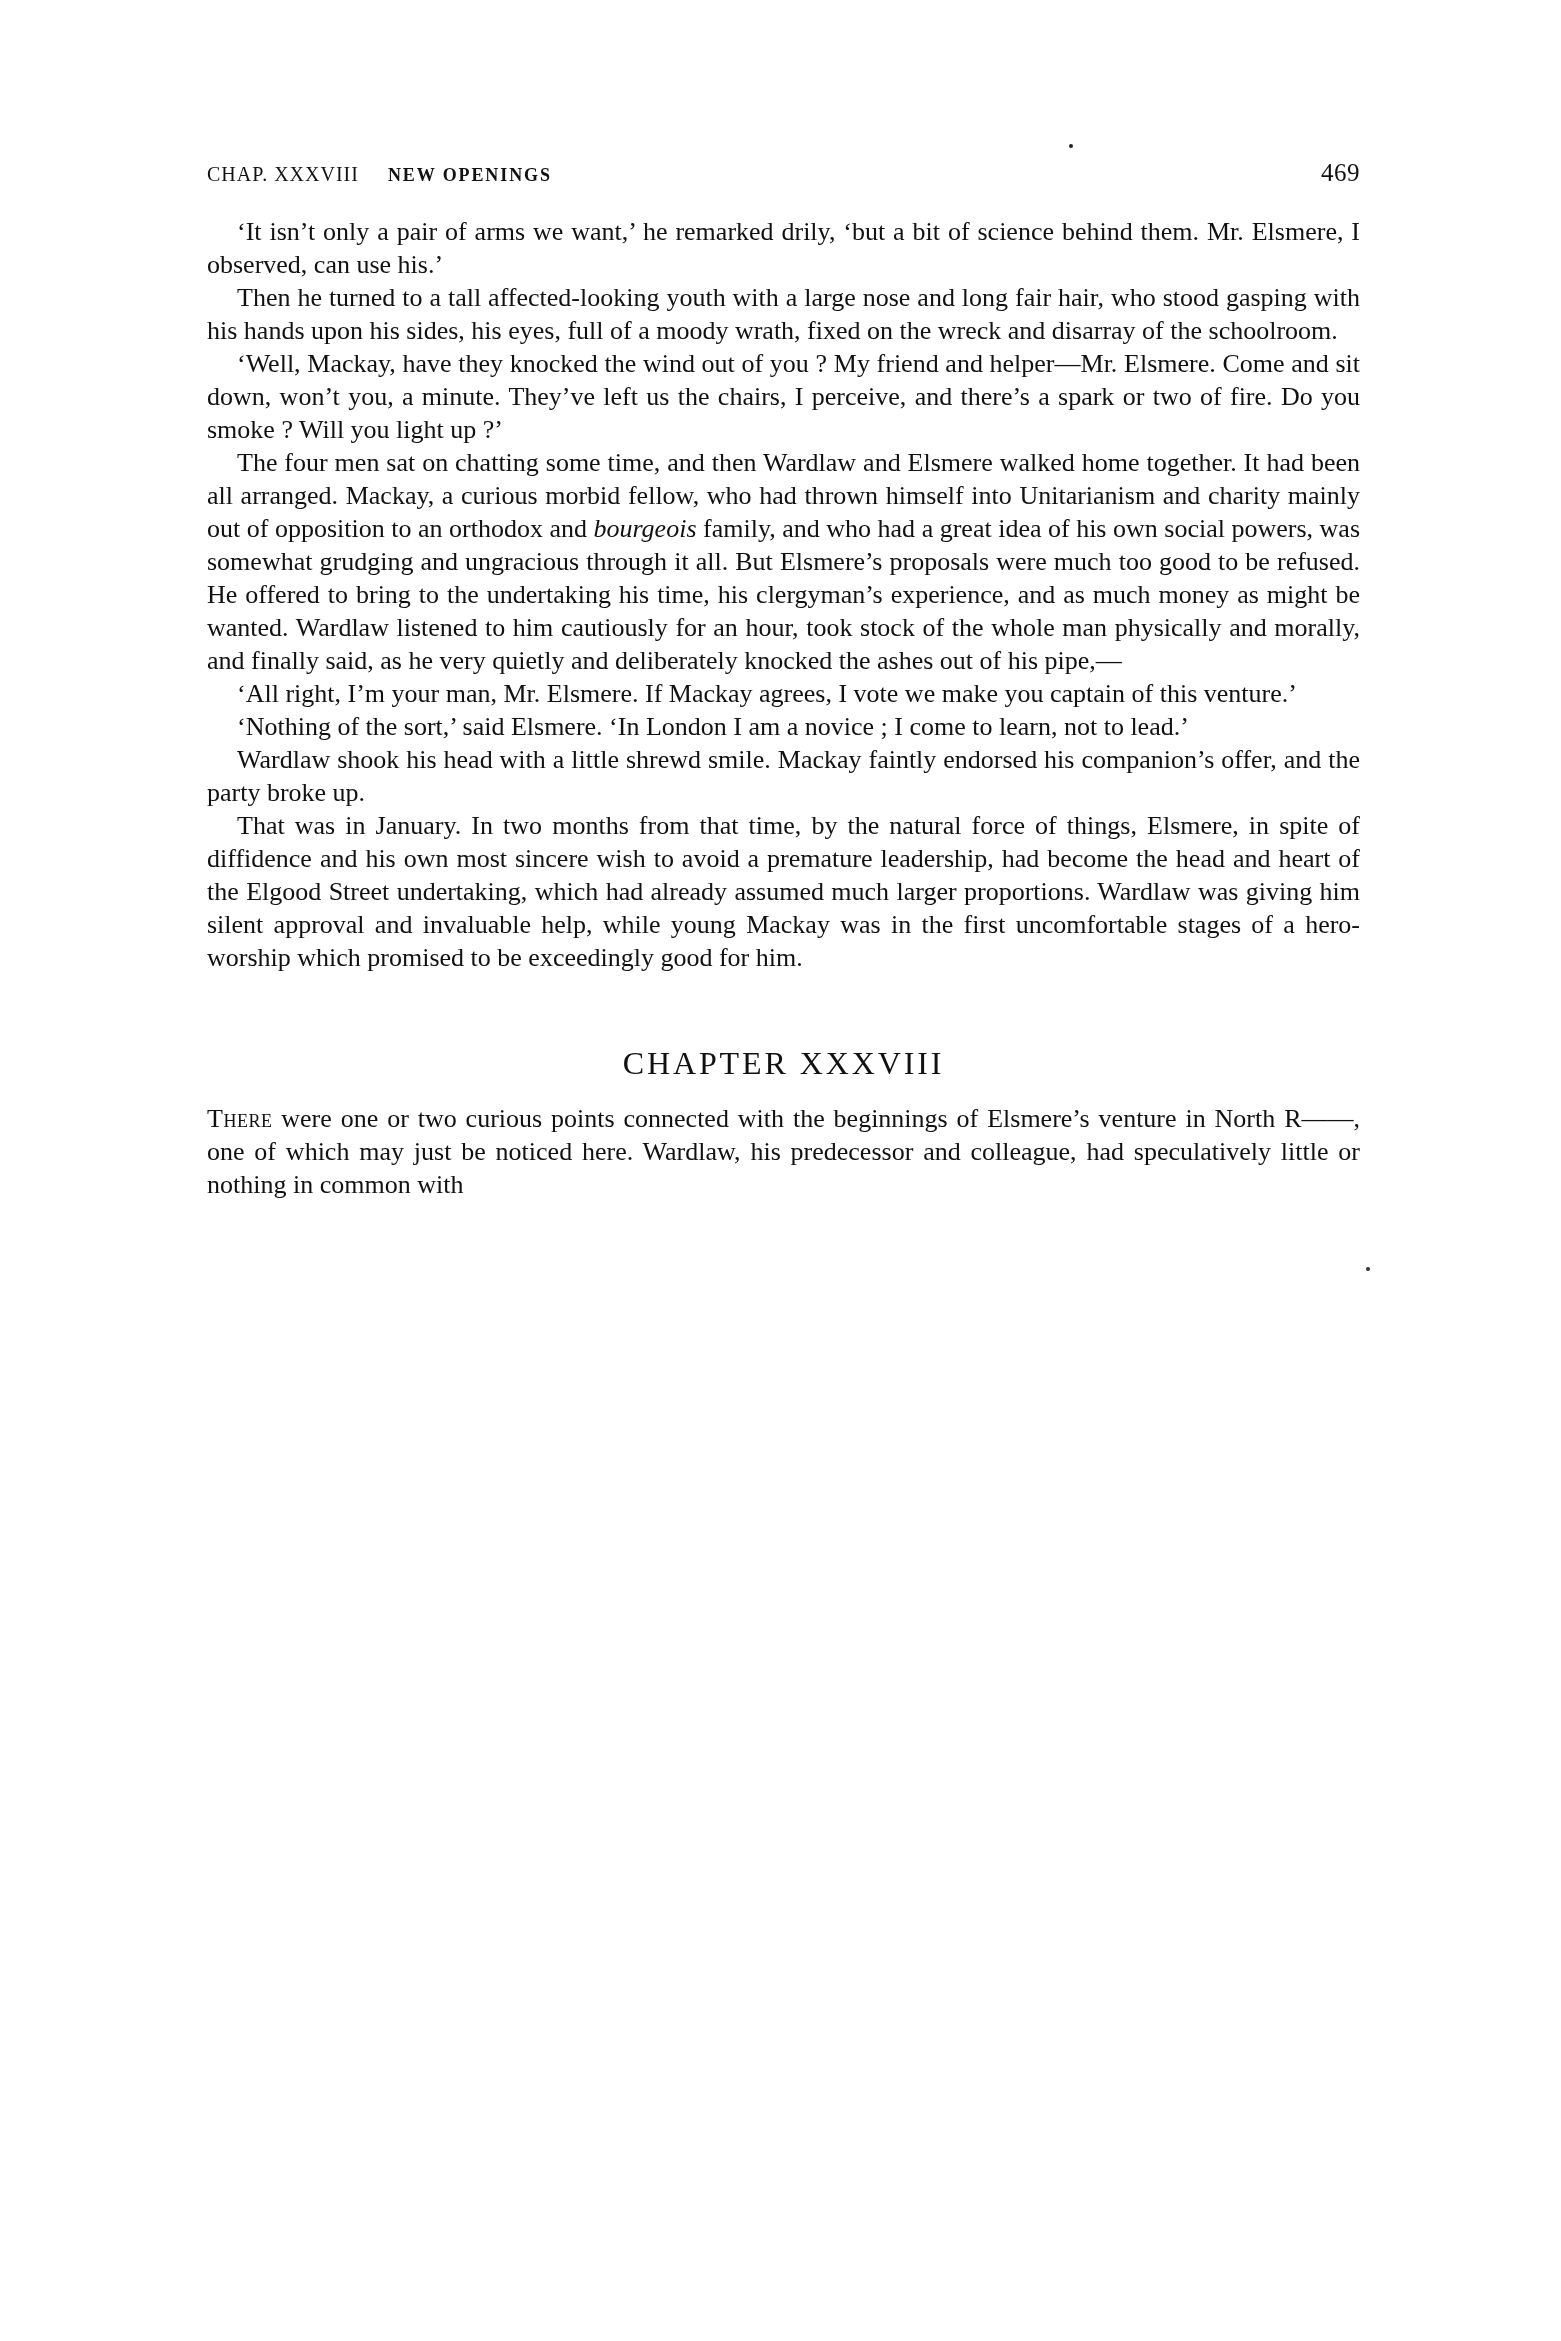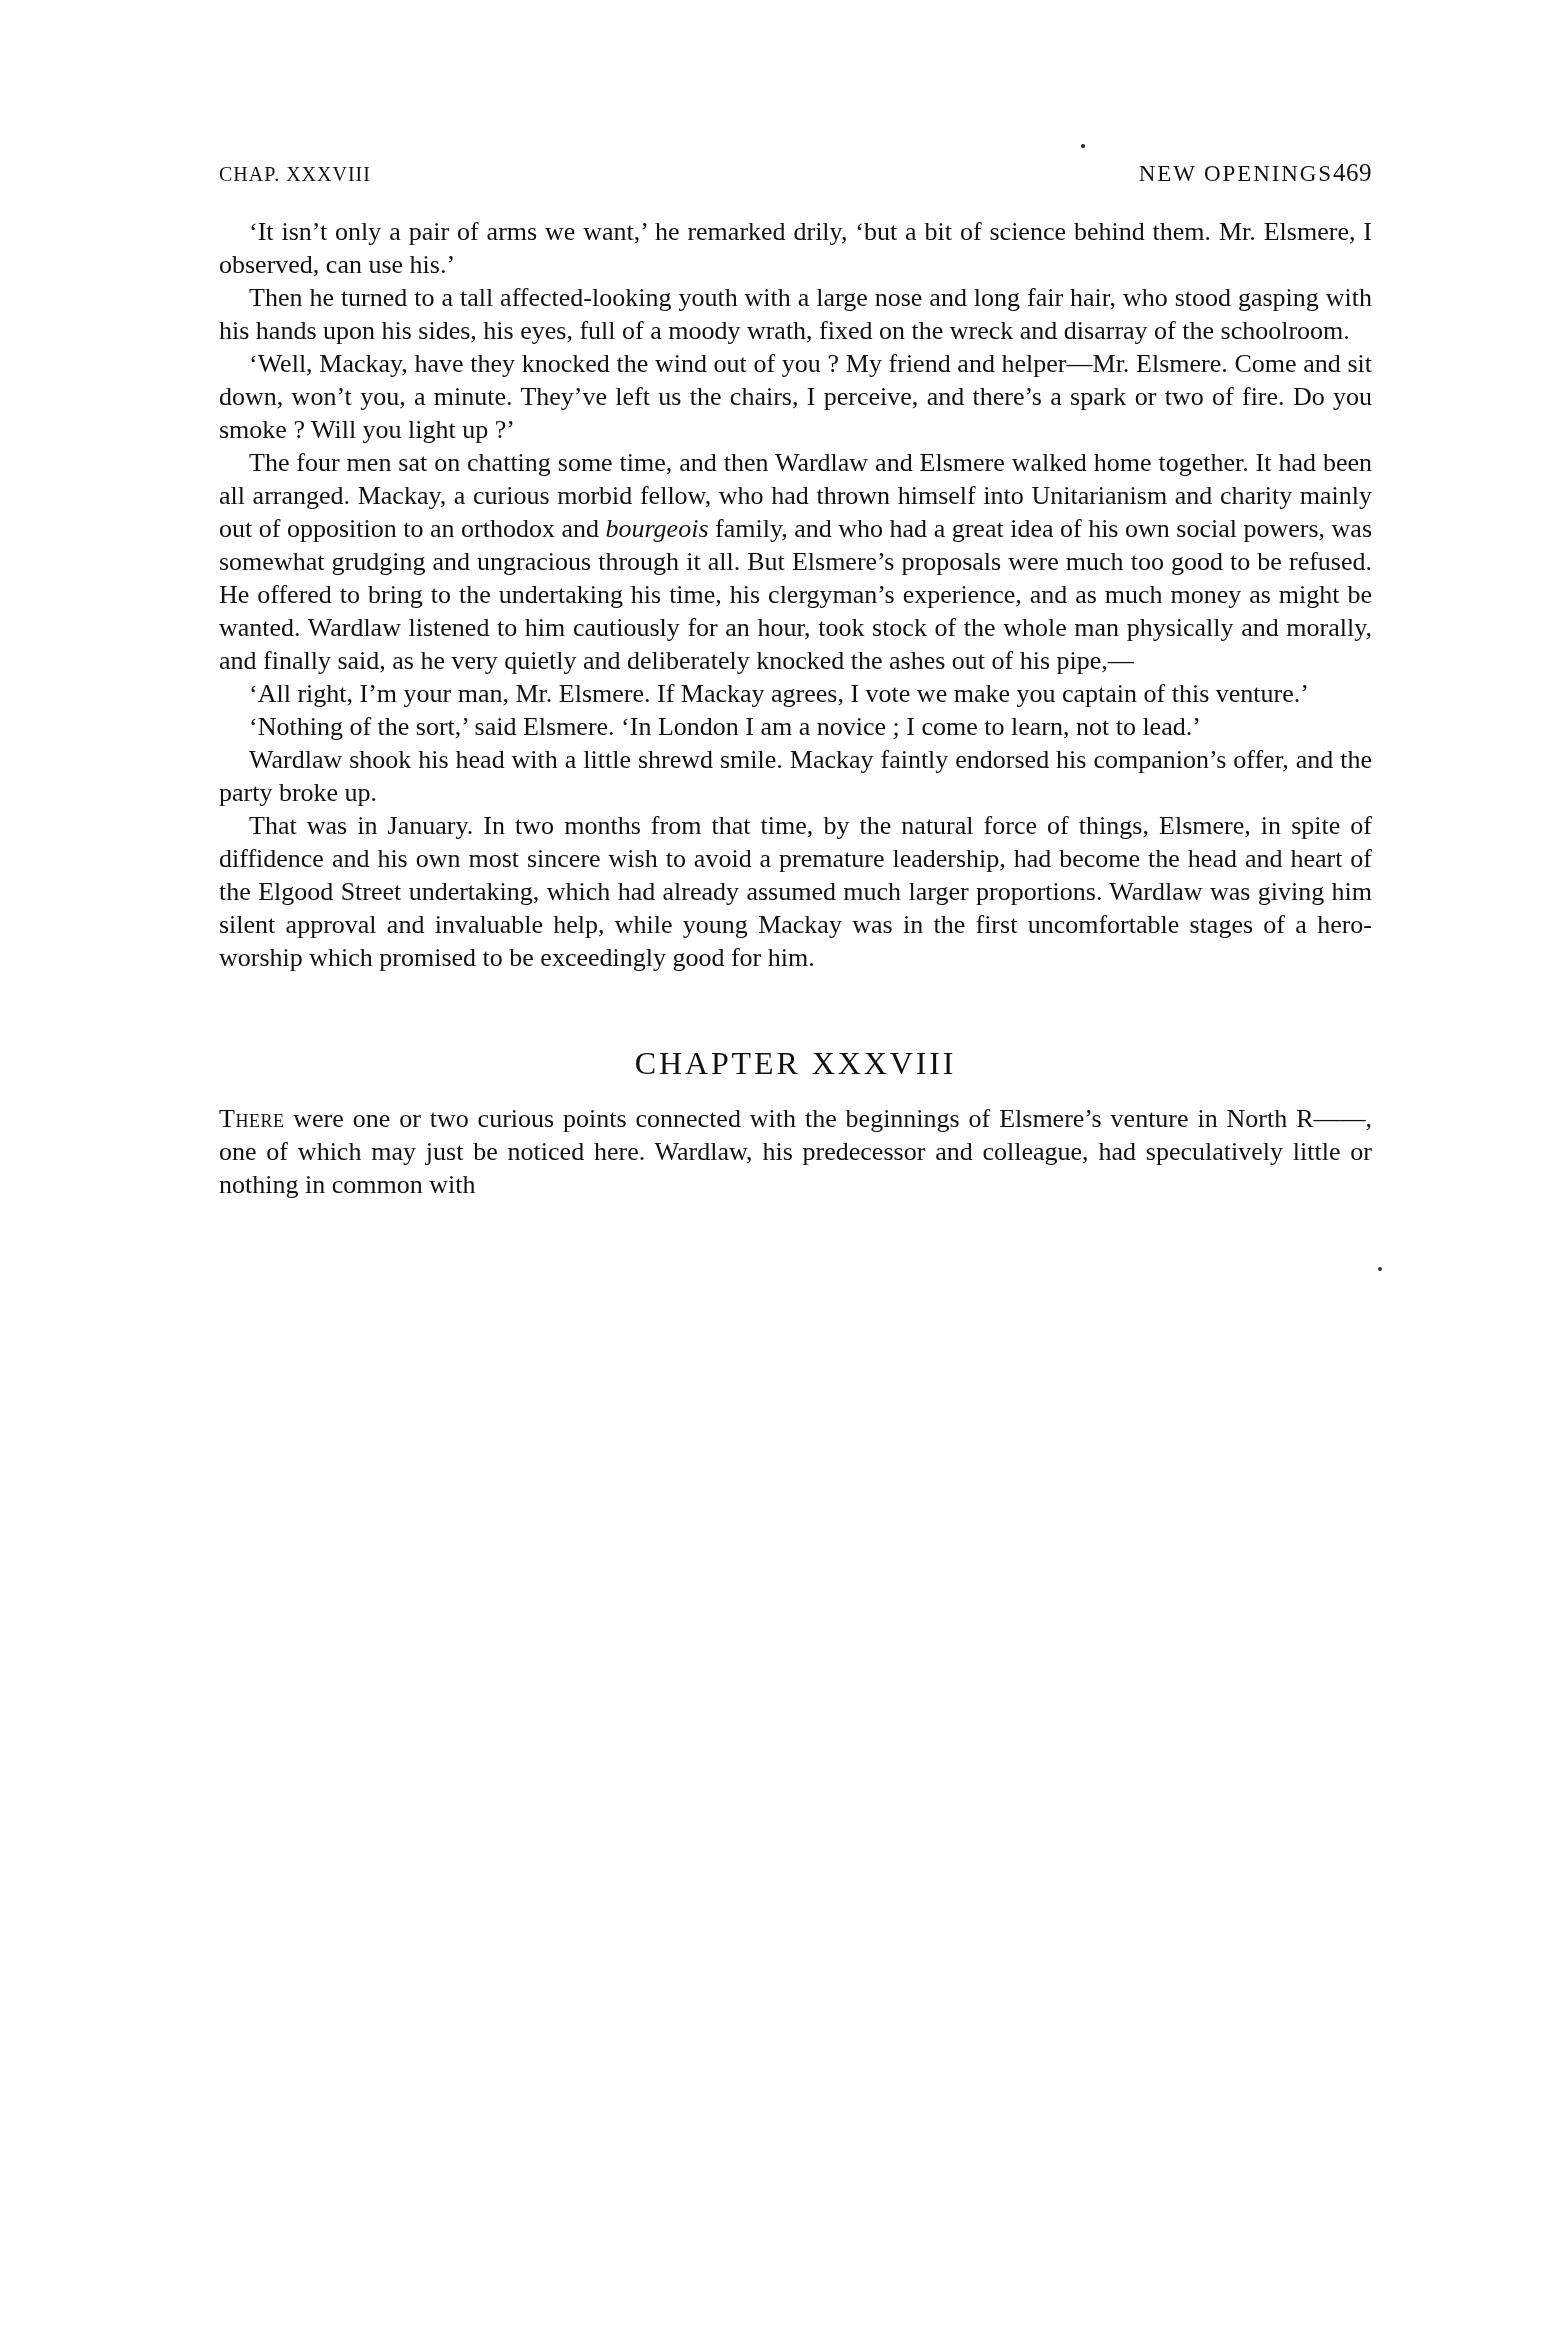--- a/index.html
+++ b/index.html
@@ -10,21 +10,21 @@
   body {
     width: 1561px;
     height: 2342px;
     font-family: "Liberation Serif", serif;
     color: #111111;
     position: relative;
     overflow: hidden;
   }
   .page {
     position: absolute;
-    left: 12px;
+    left: 0;
     top: 0;
     width: 1312px;
     height: 2342px;
   }
   .content {
     position: absolute;
     left: 207px;
     top: 159px;
     width: 1153px;
   }
@@ -39,24 +39,24 @@
   }
   .rh-left {
     font-variant: small-caps;
     text-transform: uppercase;
     font-size: 20px;
     letter-spacing: 1px;
     white-space: nowrap;
   }
   .rh-center {
     flex: 1 1 auto;
-    text-align: right;
-    font-size: 23px;
+    text-align: left;
+    font-size: 18px;
     letter-spacing: 1.9px;
-    font-weight: normal;
+    font-weight: bold;
     padding-left: 29px;
   }
   .rh-right {
     font-size: 25px;
     white-space: nowrap;
     letter-spacing: 0.5px;
   }
   
   .body-text p {
     margin: 0;

